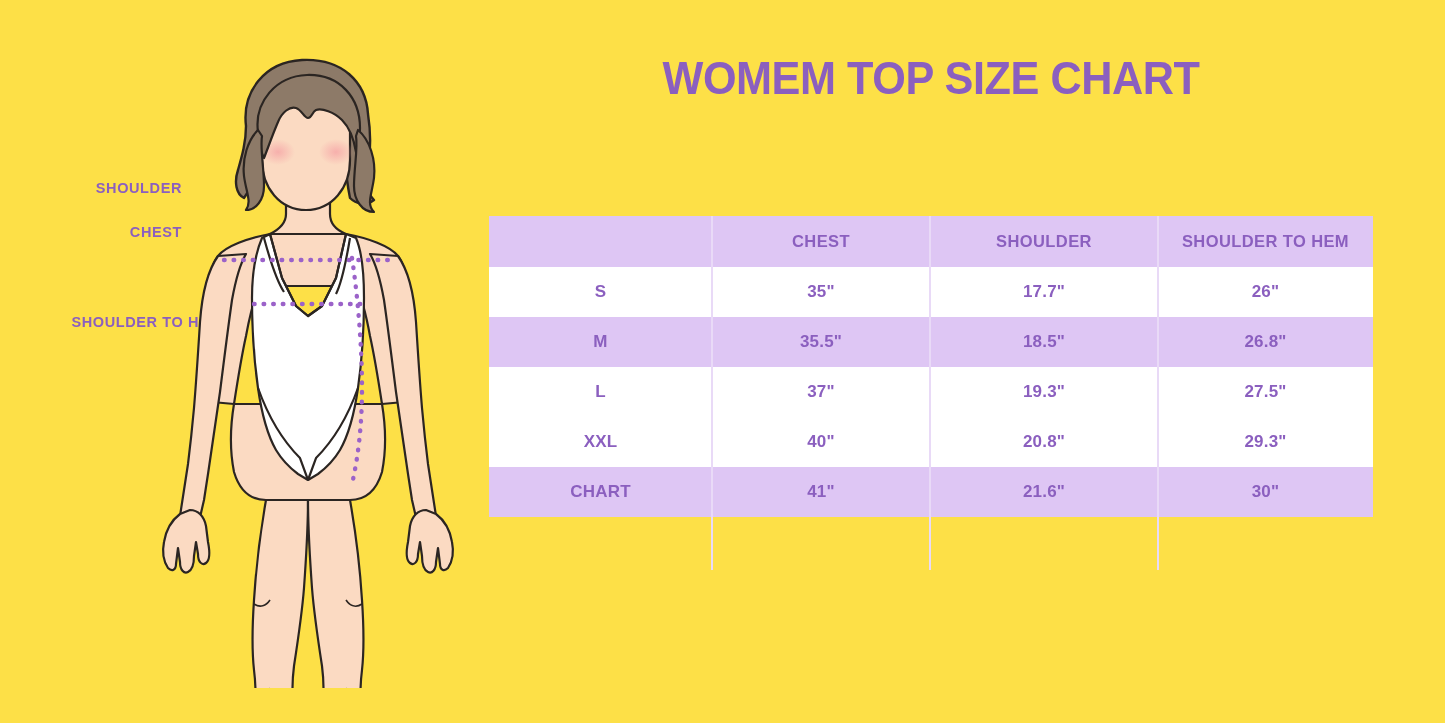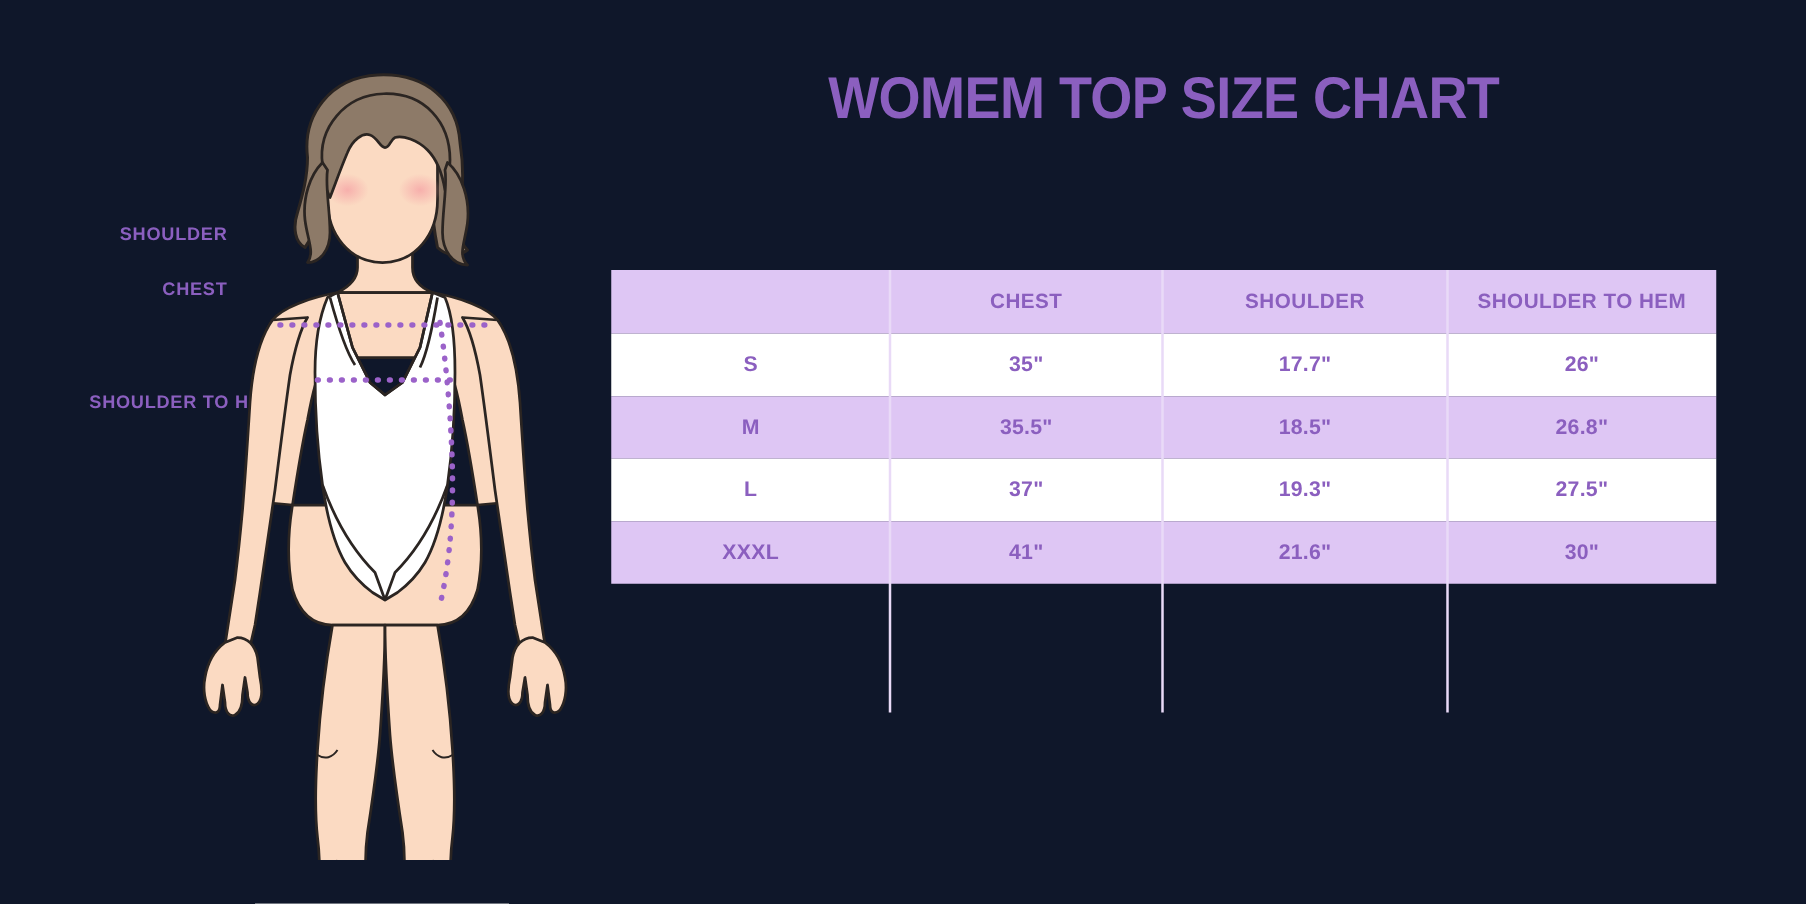--- a/index.html
+++ b/index.html
@@ -13,21 +13,21 @@
     position: relative;
     overflow: hidden;
     font-family: "Liberation Sans", sans-serif;
     -webkit-font-smoothing: antialiased;
   }
 
   
   #canvas {
     position: absolute;
     inset: 0;
-    background: #0f172a;
+    background: #fde047;
   }
 
   
   #chart-title {
     position: absolute;
     left: 489px;
     top: 50px;
     width: 884px;
     text-align: center;
     font-family: "Liberation Sans", sans-serif;
@@ -301,22 +301,28 @@
         <td>35.5"</td>
         <td>18.5"</td>
         <td>26.8"</td>
       </tr>
       <tr class="row-plain">
         <td>L</td>
         <td>37"</td>
         <td>19.3"</td>
         <td>27.5"</td>
       </tr>
+      <tr class="row-plain">
+        <td>XXL</td>
+        <td>40"</td>
+        <td>20.8"</td>
+        <td>29.3"</td>
+      </tr>
       <tr class="row-shaded">
-        <td>XXXL</td>
+        <td>CHART</td>
         <td>41"</td>
         <td>21.6"</td>
         <td>30"</td>
       </tr>
     </tbody>
   </table>
 
   <div class="vsep" id="vsep-1"></div>
   <div class="vsep" id="vsep-2"></div>
   <div class="vsep" id="vsep-3"></div>

